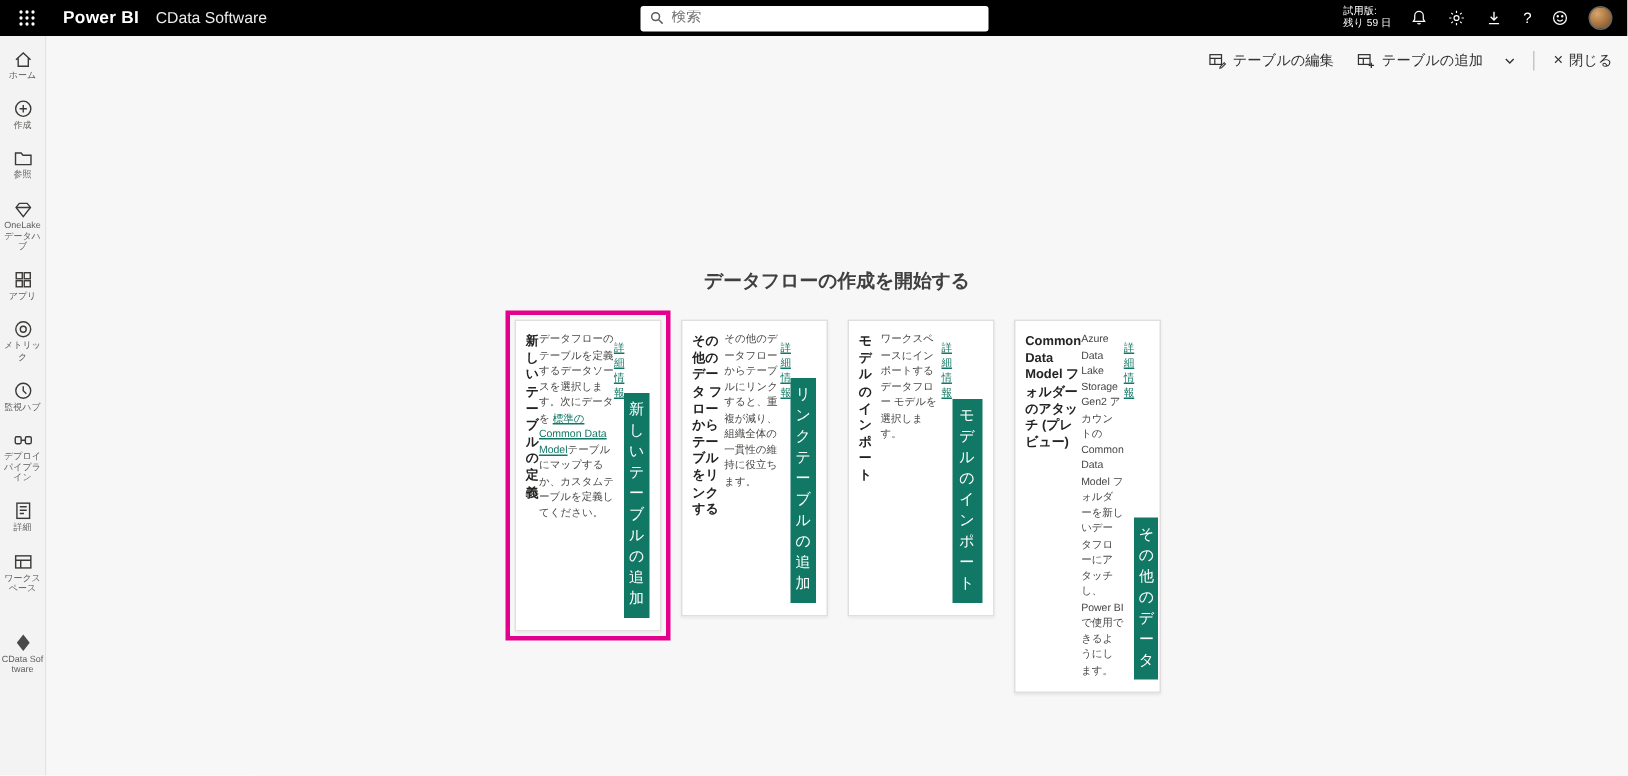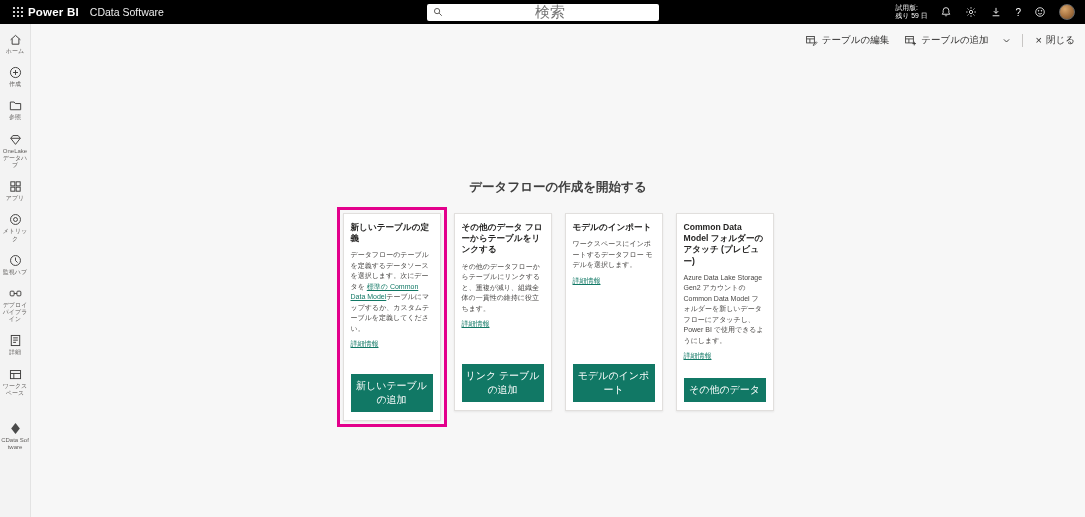--- a/index.html
+++ b/index.html
@@ -8,30 +8,30 @@
     width:1085px; height:517px; overflow:hidden;
     font-family:"Liberation Sans","DejaVu Sans",sans-serif;
     background:#ffffff; color:#252423;
   }
   
   .topbar {
     height:24px; background:#000; color:#fff;
     display:flex; align-items:center; padding:0 10px; position:relative;
   }
   .waffle { background:none; border:none; padding:0 2px; cursor:pointer; display:flex; }
-  .brand { font-weight:700; font-size:11.5px; margin-left:2px; letter-spacing:.2px; }
+  .brand { font-weight:700; font-size:11.5px; margin-left:16px; letter-spacing:.2px; }
   .ws-name { font-size:10.5px; margin-left:11px; color:#ececec; }
   .search {
     position:absolute; left:50%; transform:translateX(-50%);
     width:232px; height:17px; background:#fff; border-radius:2px;
     display:flex; align-items:center; padding:0 6px; gap:5px;
   }
   .search input {
-    border:none; outline:none; flex:1; font-size:15px; background:transparent;
-    font-family:Liberation Serif, serif; color:#333; padding:0;text-align:center;
+    border:none; outline:none; flex:1; font-size:10px; background:transparent;
+    font-family:Liberation Mono, monospace; color:#333; padding:0;
   }
   .tb-right { margin-left:auto; display:flex; align-items:center; gap:13px; }
   .trial { display:flex; flex-direction:column; font-size:6.8px; line-height:1.25; color:#fff; }
   .tb-btn {
     background:none; border:none; color:#fff; padding:0; cursor:pointer;
     display:flex; align-items:center; font-size:10px; font-family:inherit;
   }
   .avatar {
     width:16px; height:16px; border-radius:50%; border:1px solid #666; cursor:pointer;
     background:radial-gradient(circle at 35% 30%, #d9a66c 0%, #a5713f 55%, #6e4a27 100%);
@@ -65,21 +65,21 @@
   .chev-btn { padding:2px 0; }
   .vdiv { width:1px; height:13px; background:#c8c6c4; }
   .close-x { font-size:11px; line-height:1; }
   
   .content { flex:1; display:flex; flex-direction:column; align-items:center; }
   .heading { margin:126px 0 0; font-size:12.5px; font-weight:700; color:#404040; }
   .cards { display:flex; gap:13px; margin-top:17px; align-items:flex-start; }
   .card {
     width:98px; background:#fff; border:1px solid #e1dfdd;
     box-shadow:0 1px 2px rgba(0,0,0,.07);
-    padding:8px 7px; display:flex; flex-direction:column; min-height:198px;
+    padding:8px 7px; display:flex; flex-direction:row; min-height:198px;
   }
   .cards .card:first-child { min-height:208px; }
   .card.highlighted { outline:3.5px solid #e3008c; outline-offset:3px; }
   .card h3 { margin:0 0 6px; font-size:8.6px; line-height:1.3; color:#252423; font-weight:700; }
   .card .body { margin:0; font-size:7px; line-height:1.5; color:#484644; }
   .card a { color:#117865; text-decoration:underline; cursor:pointer; }
   .details { display:block; margin-top:5px; font-size:7px; }
   .cta {
     margin-top:auto; background:#117865; color:#fff; border:none;
     font-size:10px; line-height:1.4; padding:5px 3px; cursor:pointer;

